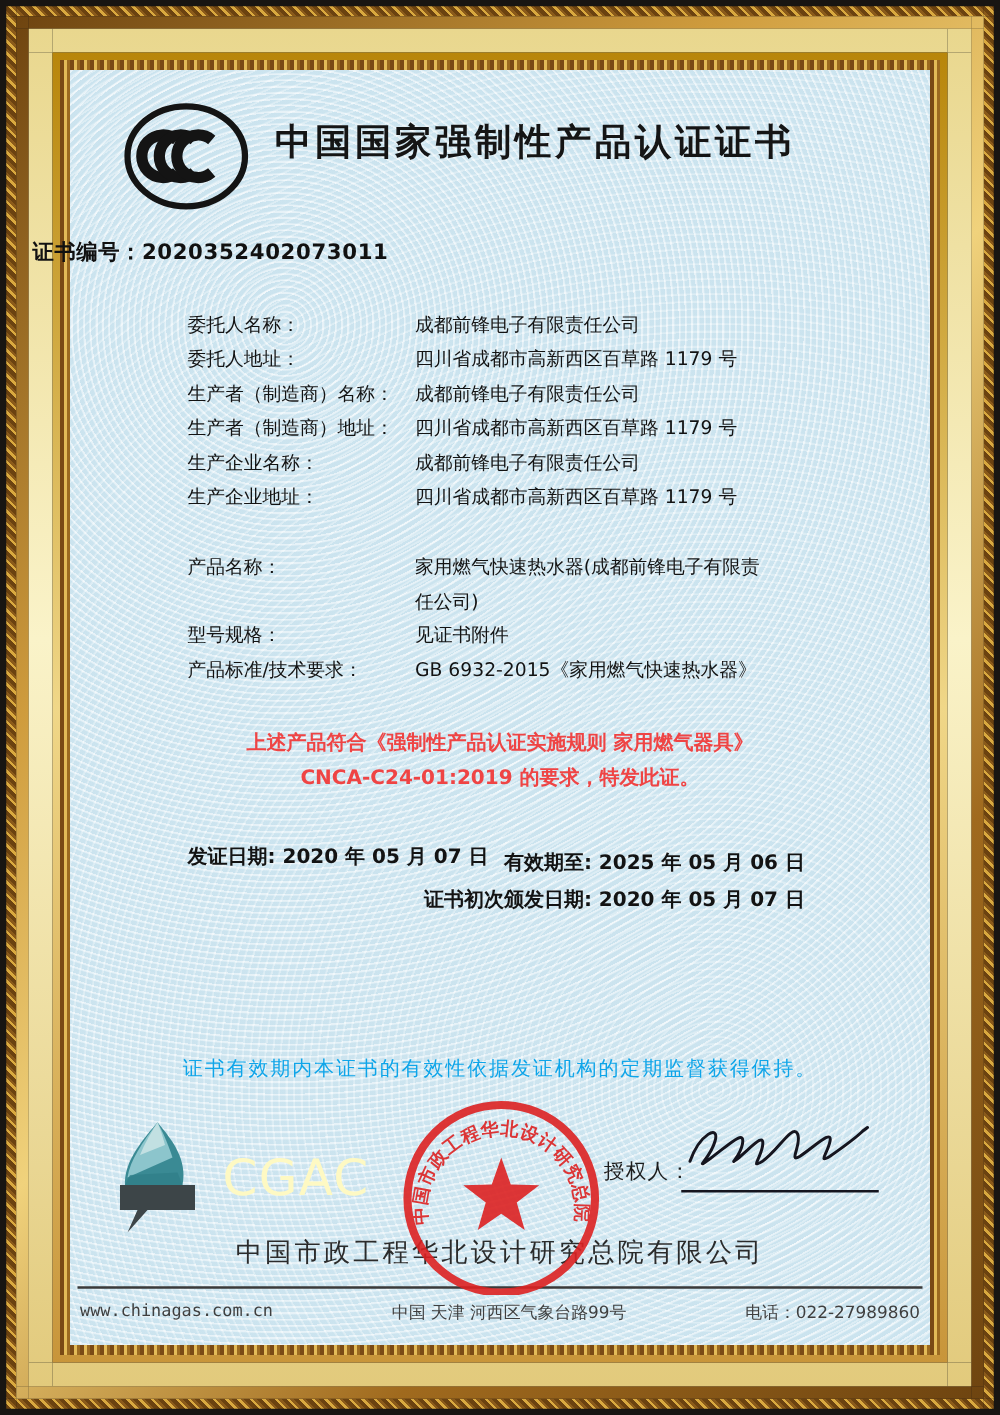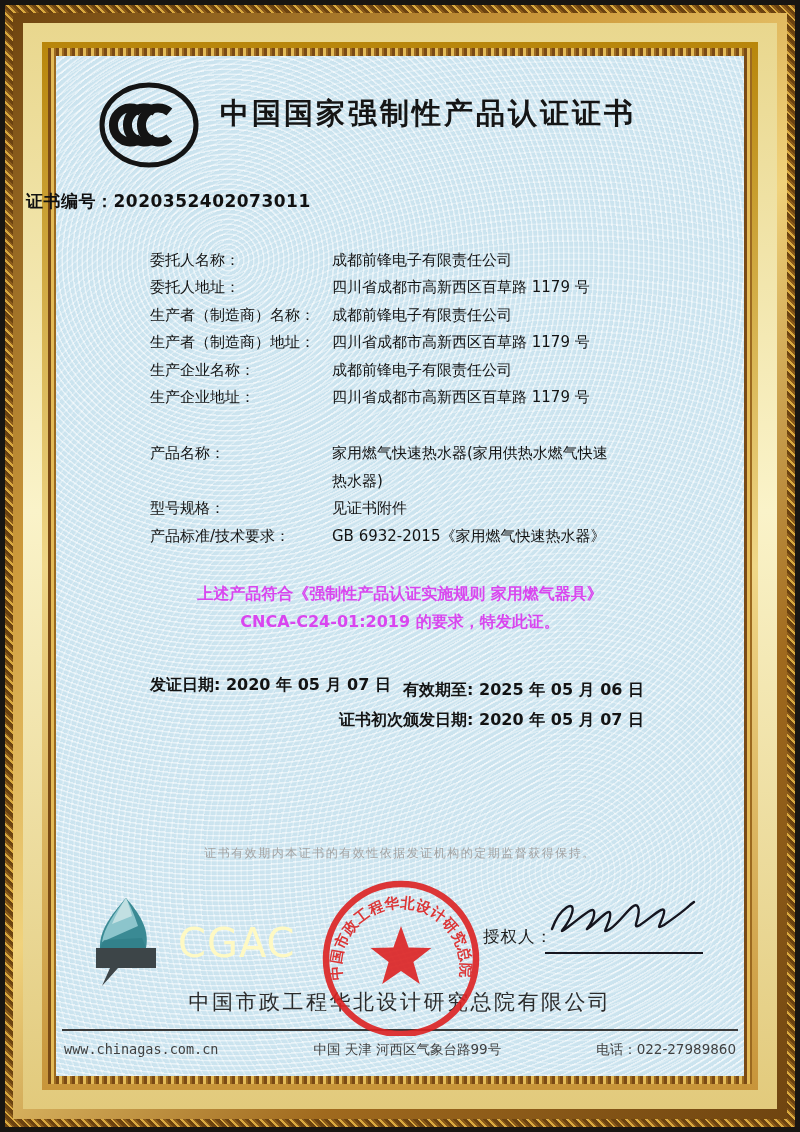--- a/index.html
+++ b/index.html
@@ -28,24 +28,24 @@
   .title{
     left:220px;top:94px;width:500px;
     font-size:29px;font-weight:bold;letter-spacing:3px;color:#151515;white-space:nowrap;
   }
   .certno{left:0;right:0;top:190px;text-align:left;font-size:17px;font-weight:bold;color:#111;padding-left:26px;letter-spacing:.5px;}
   .fields{left:150px;top:247px;width:470px;color:#131313;}
   .frow{display:flex;line-height:27.4px;font-size:15px;font-weight:normal;}
   .frow .lab{width:182px;flex-shrink:0;}
   .frow .val{flex:1;}
   .pgroup{margin-top:29px;}
-  .compliance{left:0;right:0;top:580px;text-align:center;font-size:16px;font-weight:bold;color:#d946ef;line-height:28px;}
+  .compliance{left:0;right:0;top:580px;text-align:center;font-size:16px;font-weight:bold;color:#ef4444;line-height:28px;}
   .date-left{left:150px;top:675px;font-size:16px;font-weight:bold;color:#131313;white-space:nowrap;}
   .date-right{right:156px;top:675px;text-align:right;font-size:16px;font-weight:bold;color:#131313;line-height:30px;white-space:nowrap;}
-  .monitor{left:0;right:0;top:845px;text-align:center;font-size:12px;color:#a3a3a3;letter-spacing:1.5px;}
+  .monitor{left:0;right:0;top:845px;text-align:center;font-size:16px;color:#0ea5e9;letter-spacing:1.5px;}
   .cgac{left:88px;top:896px;display:flex;align-items:center;}
   .cgac-text{font-size:40px;color:#fef9c3;letter-spacing:1px;margin-left:16px;font-weight:500;}
   .stamp{left:312px;top:876px;width:178px;height:160px;opacity:.9;z-index:5;}
   .auth{left:483px;top:926px;font-size:16.5px;color:#1c1c1c;letter-spacing:1px;}
   .sig{left:538px;top:893px;width:168px;height:48px;}
   .sigline{left:545px;top:952px;width:158px;height:0;border-bottom:2px solid #15151f;}
   .issuer{left:0;right:0;top:988px;text-align:center;font-size:21px;color:#2b2b2b;letter-spacing:2.5px;}
   .rule{left:62px;right:62px;top:1029px;height:2px;background:#3a3a3a;}
   .footer{left:64px;right:64px;top:1041px;display:flex;justify-content:space-between;font-size:13.5px;color:#3f3f3f;}
   .footer .web{font-family:"DejaVu Sans Mono","Liberation Mono",monospace;}
@@ -92,21 +92,21 @@
     <span class="lab">生产企业名称：</span>
     <span class="val">成都前锋电子有限责任公司</span>
   </div>
   <div class="frow">
     <span class="lab">生产企业地址：</span>
     <span class="val">四川省成都市高新西区百草路 1179 号</span>
   </div>
   <div class="pgroup">
     <div class="frow">
       <span class="lab">产品名称：</span>
-      <span class="val">家用燃气快速热水器(家用供热水燃气快速热水器)</span>
+      <span class="val">家用燃气快速热水器(成都前锋电子有限责任公司)</span>
     </div>
     <div class="frow">
       <span class="lab">型号规格：</span>
       <span class="val">见证书附件</span>
     </div>
     <div class="frow">
       <span class="lab">产品标准/技术要求：</span>
       <span class="val">GB 6932-2015《家用燃气快速热水器》</span>
     </div>
   </div>

